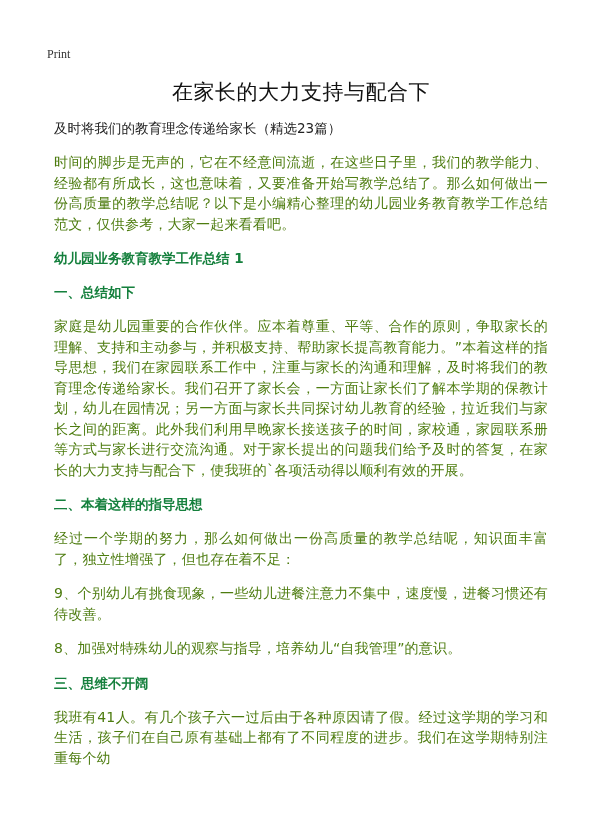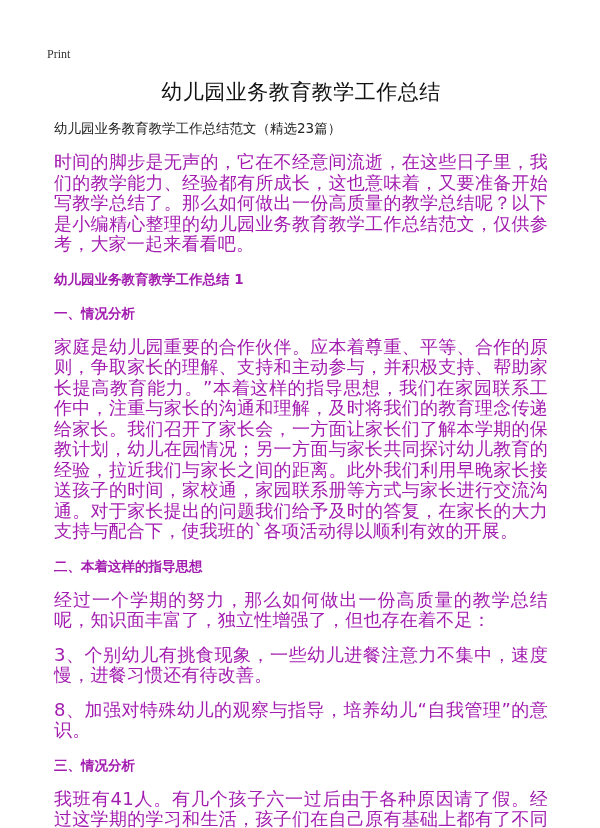--- a/index.html
+++ b/index.html
@@ -18,42 +18,42 @@
   }
   .doc-title {
     text-align: center; font-size: 21px; font-weight: normal;
     margin: 0 0 12px 0; line-height: 28px; color: #111111;
     letter-spacing: 0.5px;
   }
   .doc-subtitle {
     font-size: 13.5px; line-height: 20px; margin: 0 0 14px 0; color: #222;
   }
   p.para {
-    font-size: 18px; line-height: 20.5px; margin: 0 0 14px 0;
-    text-align: justify; color: #a21caf; letter-spacing: 0.2px;
+    font-size: 14px; line-height: 20.5px; margin: 0 0 14px 0;
+    text-align: justify; color: #4d7c0f; letter-spacing: 0.2px;
   }
   h2.sec {
     font-size: 13.5px; font-weight: bold; line-height: 20px;
-    margin: 0 0 14px 0; color: #a21caf;
+    margin: 0 0 14px 0; color: #15803d;
   }
 </style>
 </head>
 <body>
 
 <div class="print-label">Print</div>
 
 <div class="doc">
-  <h1 class="doc-title">幼儿园业务教育教学工作总结</h1>
-  <div class="doc-subtitle">幼儿园业务教育教学工作总结范文（精选23篇）</div>
+  <h1 class="doc-title">在家长的大力支持与配合下</h1>
+  <div class="doc-subtitle">及时将我们的教育理念传递给家长（精选23篇）</div>
   <p class="para">时间的脚步是无声的，它在不经意间流逝，在这些日子里，我们的教学能力、经验都有所成长，这也意味着，又要准备开始写教学总结了。那么如何做出一份高质量的教学总结呢？以下是小编精心整理的幼儿园业务教育教学工作总结范文，仅供参考，大家一起来看看吧。</p>
   <h2 class="sec">幼儿园业务教育教学工作总结 1</h2>
 
-  <h2 class="sec">一、情况分析</h2>
+  <h2 class="sec">一、总结如下</h2>
   <p class="para">家庭是幼儿园重要的合作伙伴。应本着尊重、平等、合作的原则，争取家长的理解、支持和主动参与，并积极支持、帮助家长提高教育能力。”本着这样的指导思想，我们在家园联系工作中，注重与家长的沟通和理解，及时将我们的教育理念传递给家长。我们召开了家长会，一方面让家长们了解本学期的保教计划，幼儿在园情况；另一方面与家长共同探讨幼儿教育的经验，拉近我们与家长之间的距离。此外我们利用早晚家长接送孩子的时间，家校通，家园联系册等方式与家长进行交流沟通。对于家长提出的问题我们给予及时的答复，在家长的大力支持与配合下，使我班的`各项活动得以顺利有效的开展。</p>
 
   <h2 class="sec">二、本着这样的指导思想</h2>
   <p class="para">经过一个学期的努力，那么如何做出一份高质量的教学总结呢，知识面丰富了，独立性增强了，但也存在着不足：</p>
-  <p class="para">3、个别幼儿有挑食现象，一些幼儿进餐注意力不集中，速度慢，进餐习惯还有待改善。</p>
+  <p class="para">9、个别幼儿有挑食现象，一些幼儿进餐注意力不集中，速度慢，进餐习惯还有待改善。</p>
   <p class="para">8、加强对特殊幼儿的观察与指导，培养幼儿“自我管理”的意识。</p>
 
-  <h2 class="sec">三、情况分析</h2>
+  <h2 class="sec">三、思维不开阔</h2>
   <p class="para">我班有41人。有几个孩子六一过后由于各种原因请了假。经过这学期的学习和生活，孩子们在自己原有基础上都有了不同程度的进步。我们在这学期特别注重每个幼</p>
 </div>
 
 </body></html>

